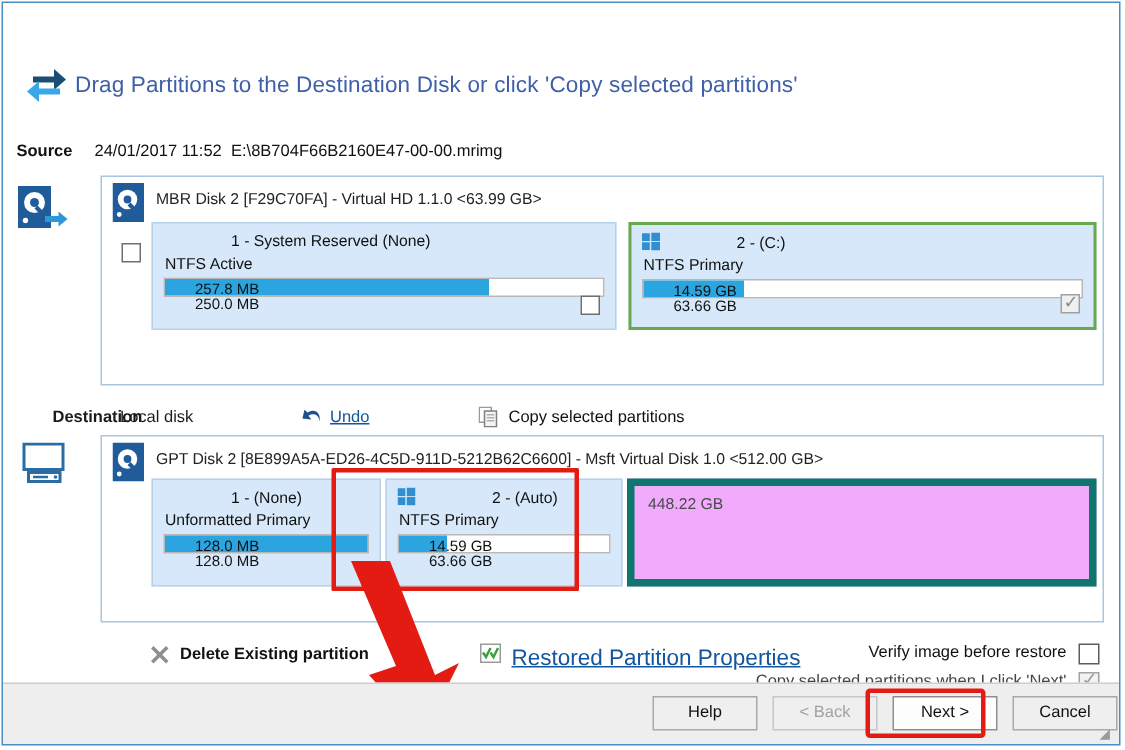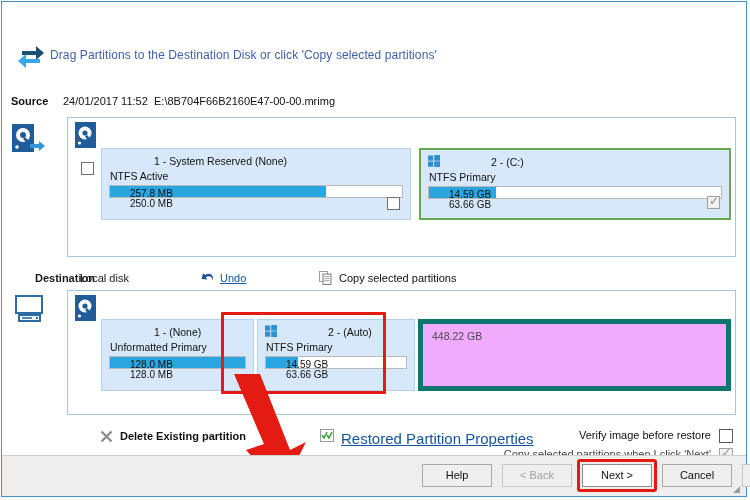--- a/index.html
+++ b/index.html
@@ -18,21 +18,21 @@
   }
   
   .header{
     position:absolute;left:0;top:0;width:100%;height:82px;
   }
   .hdr-icon{
     position:absolute;left:14px;top:40px;width:30px;height:30px;
   }
   .hdr-title{
     position:absolute;left:48px;top:46px;
-    font-size:12px;color:#3f5fa8;letter-spacing:0.1px;
+    font-size:15px;color:#3f5fa8;letter-spacing:0.1px;
     white-space:nowrap;
   }
   
   .src-label{
     position:absolute;left:9px;top:93px;font-weight:bold;font-size:11px;color:#111;
   }
   .src-date{
     position:absolute;left:61px;top:93px;font-size:11px;color:#111;white-space:nowrap;
   }
   .src-path{
@@ -151,21 +151,21 @@
 
   
   .footer{
     position:absolute;left:0;bottom:0;width:100%;height:40px;
     background:#eeeeee;border-top:1px solid #cfcfcf;
   }
   .btn{
     position:absolute;top:8px;height:23px;width:70px;
     border:1px solid #a9a9a9;background:#efefef;
     font-size:11px;color:#111;line-height:21px;text-align:center;
-    box-sizing:border-box;font-family:"Liberation Sans",sans-serif;
+    box-sizing:border-box;font-family:"Liberation Sans",sans-serif;margin-left:13px;
   }
   .btn.dim{color:#a2a2a2;background:#efefef;border-color:#c6c6c6;}
   #btn-help{left:420px;}
   #btn-back{left:500px;}
   #btn-next{left:580px;background:#fdfdfd;border:1px solid #8d8d8d;}
   #btn-cancel{left:660px;}
   #btn-finish{left:740px;}
   .next-highlight{
     position:absolute;left:575px;top:3px;width:80px;height:33px;
     border:3px solid #e41b13;box-sizing:border-box;border-radius:3px;
@@ -210,20 +210,21 @@
     <div class="disk-head">
       <div class="disk-ico">
         <svg width="21" height="26" viewBox="0 0 21 26">
           <rect x="0" y="0" width="21" height="26" fill="#1f5c99"></rect>
           <circle cx="10" cy="11" r="6.5" fill="#ffffff"></circle>
           <circle cx="10" cy="11" r="2.6" fill="#1f5c99"></circle>
           <path d="M12 13 L17 18 L15 20 L10 15 Z" fill="#1f5c99"></path>
           <circle cx="4.5" cy="21" r="1.6" fill="#ffffff"></circle>
         </svg>
       </div>
+      <div class="disk-text">MBR Disk 2 [F29C70FA] - Virtual HD 1.1.0  &lt;63.99 GB&gt;</div>
     </div>
 
     <div class="cbox" id="src-disk-cb"></div>
 
     <div class="pmap" id="src-map">
 
       <div class="part" style="left:0;width:310px;">
         <div class="part-title">1 - System Reserved (None)</div>
         <div class="part-fs">NTFS Active</div>
         <div class="bar">
@@ -302,20 +303,21 @@
     <div class="disk-head">
       <div class="disk-ico">
         <svg width="21" height="26" viewBox="0 0 21 26">
           <rect x="0" y="0" width="21" height="26" fill="#1f5c99"></rect>
           <circle cx="10" cy="11" r="6.5" fill="#ffffff"></circle>
           <circle cx="10" cy="11" r="2.6" fill="#1f5c99"></circle>
           <path d="M12 13 L17 18 L15 20 L10 15 Z" fill="#1f5c99"></path>
           <circle cx="4.5" cy="21" r="1.6" fill="#ffffff"></circle>
         </svg>
       </div>
+      <div class="disk-text">GPT Disk 2 [8E899A5A-ED26-4C5D-911D-5212B62C6600] - Msft   Virtual Disk   1.0  &lt;512.00 GB&gt;</div>
     </div>
 
     <div class="pmap" id="dest-map">
 
       <div class="part" style="left:0;width:153px;">
         <div class="part-title">1 -  (None)</div>
         <div class="part-fs">Unformatted Primary</div>
         <div class="bar">
           <div class="fill" style="width:100%;"></div>
         </div>

